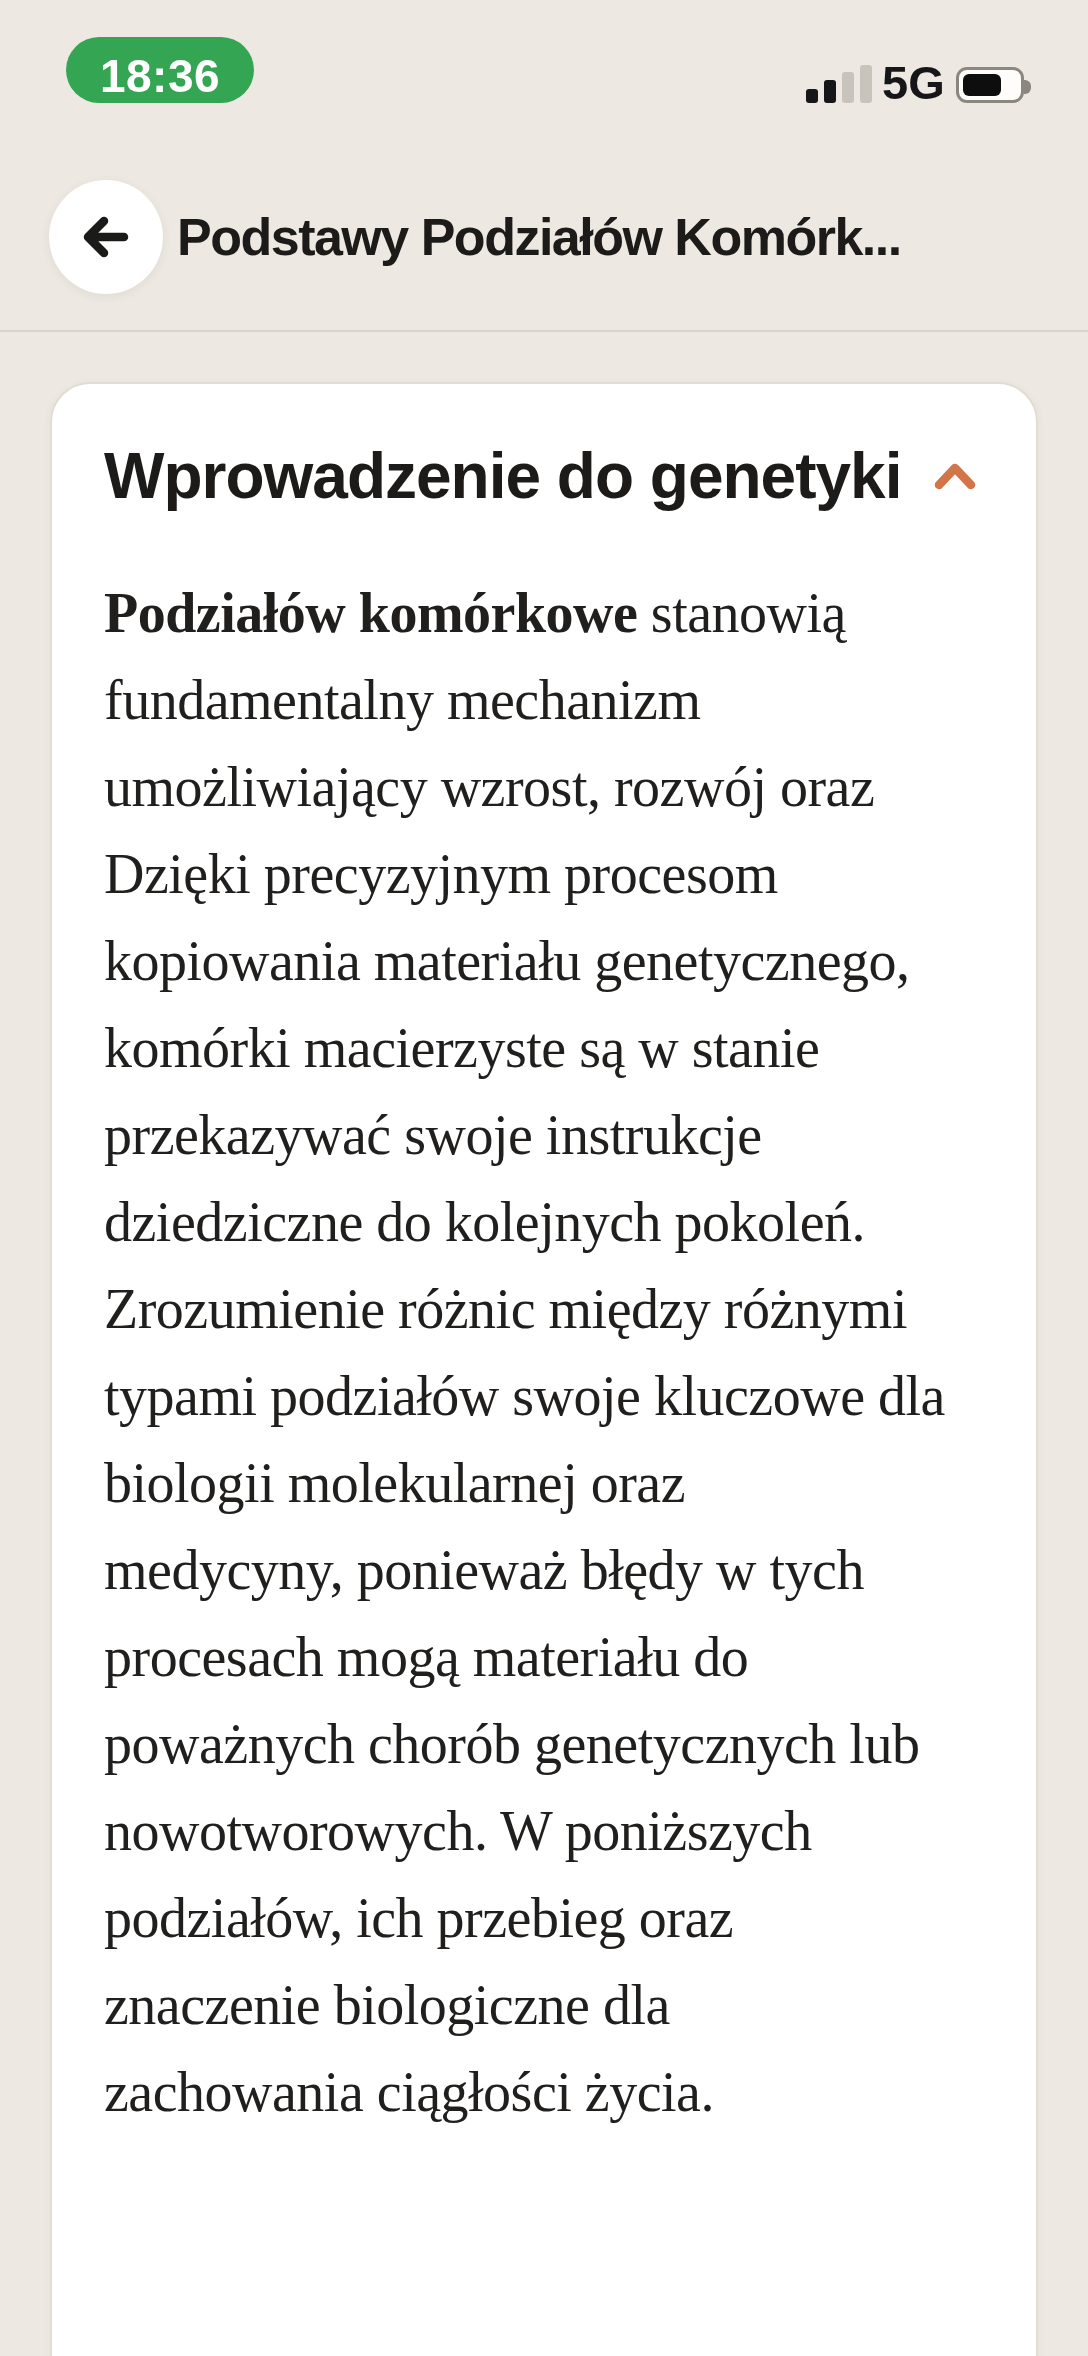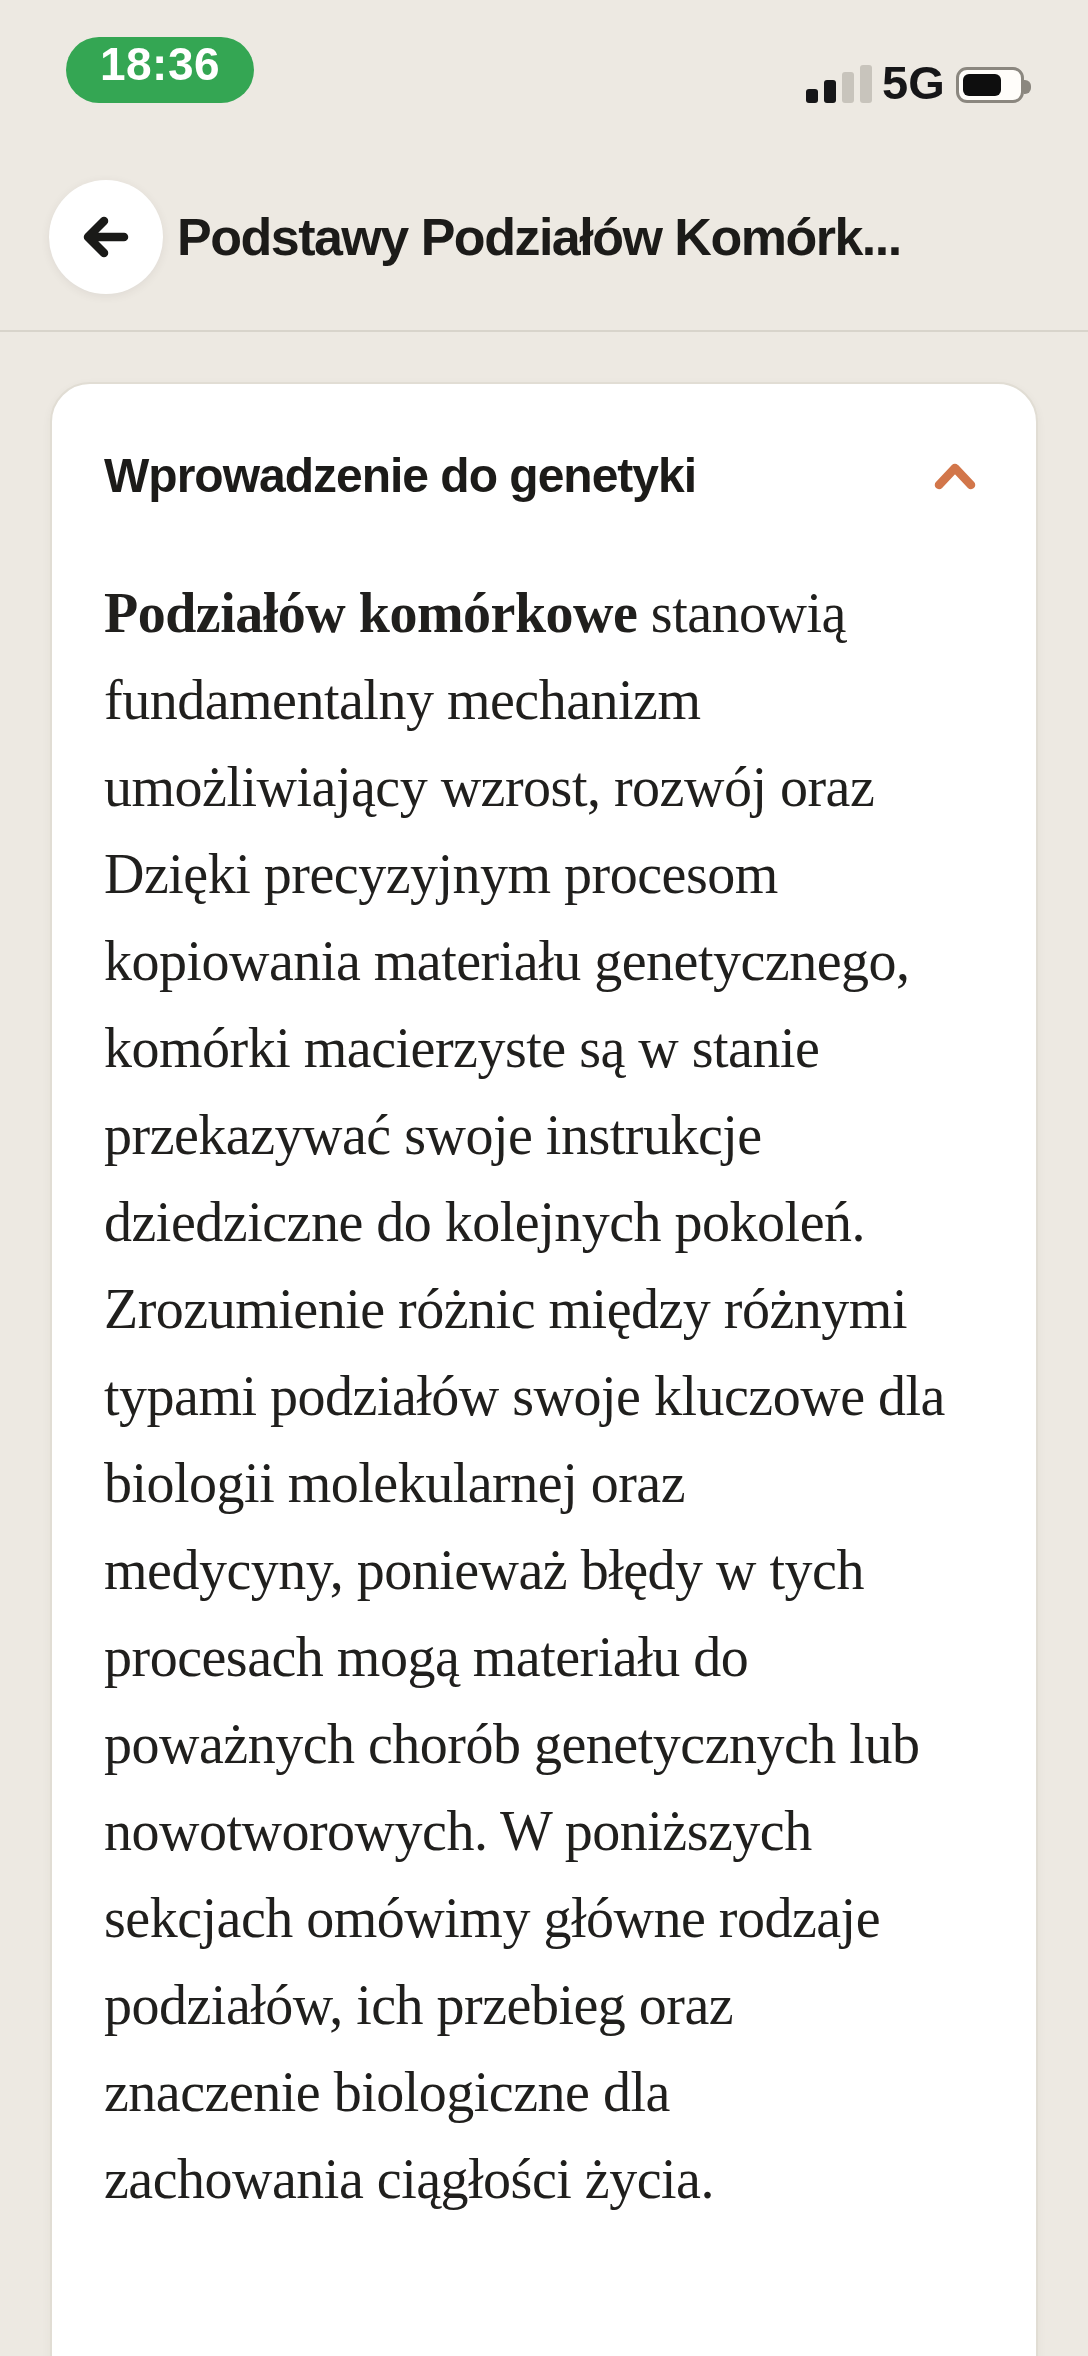--- a/index.html
+++ b/index.html
@@ -24,21 +24,21 @@
     overflow:hidden;
     margin:0 auto;
   }
 
   
   .status-bar{position:absolute;top:0;left:0;width:100%;height:130px;}
   .time-pill{
     position:absolute;left:66px;top:37px;
     width:188px;height:66px;border-radius:33px;
     background:var(--pill-green,#34A653);
-    display:flex;align-items:flex-start;justify-content:center;
+    display:flex;align-items:flex-end;justify-content:center;
     color:#ffffff;font-size:46px;font-weight:600;letter-spacing:0.5px;
   }
   .signal-bars{
     position:absolute;left:806px;top:65px;height:38px;
     display:flex;align-items:flex-end;gap:6px;
   }
   .signal-bars .bar{width:12px;border-radius:3px;background:var(--icon-dark,#161618);}
   .signal-bars .bar.b1{height:14px;}
   .signal-bars .bar.b2{height:23px;}
   .signal-bars .bar.b3{height:31px;background:var(--icon-muted,#C8C4BC);}
@@ -91,21 +91,21 @@
     border:2px solid var(--card-border,#E1DDD4);
     border-radius:40px;
     box-shadow:0 3px 10px rgba(60,55,45,0.05);
     padding:56px 46px 0 52px;
   }
   .section-header{
     display:flex;align-items:center;justify-content:space-between;
     cursor:pointer;
   }
   .section-title{
-    font-size:48px;line-height:72px;font-weight:700;letter-spacing:-1px;
+    font-size:64px;line-height:72px;font-weight:700;letter-spacing:-1px;
     color:var(--text-primary,#1C1B19);white-space:nowrap;
   }
   .chevron-btn{
     border:none;background:transparent;padding:0;margin-right:14px;
     display:flex;align-items:center;cursor:pointer;
   }
 
   
   .body-paragraph{
     margin-top:58px;
@@ -172,20 +172,19 @@
         <div class="body-line">komórki macierzyste są w stanie</div>
         <div class="body-line">przekazywać swoje instrukcje</div>
         <div class="body-line">dziedziczne do kolejnych pokoleń.</div>
         <div class="body-line">Zrozumienie różnic między różnymi</div>
         <div class="body-line">typami podziałów swoje kluczowe dla</div>
         <div class="body-line">biologii molekularnej oraz</div>
         <div class="body-line">medycyny, ponieważ błędy w tych</div>
         <div class="body-line">procesach mogą materiału do</div>
         <div class="body-line">poważnych chorób genetycznych lub</div>
         <div class="body-line">nowotworowych. W poniższych</div>
-        <div class="body-line">sekcjach omówimy główne rodzaje</div>
         <div class="body-line">podziałów, ich przebieg oraz</div>
         <div class="body-line">znaczenie biologiczne dla</div>
         <div class="body-line">zachowania ciągłości życia.</div>
       </div>
   </div>
 
 </div>
 
 </body></html>

